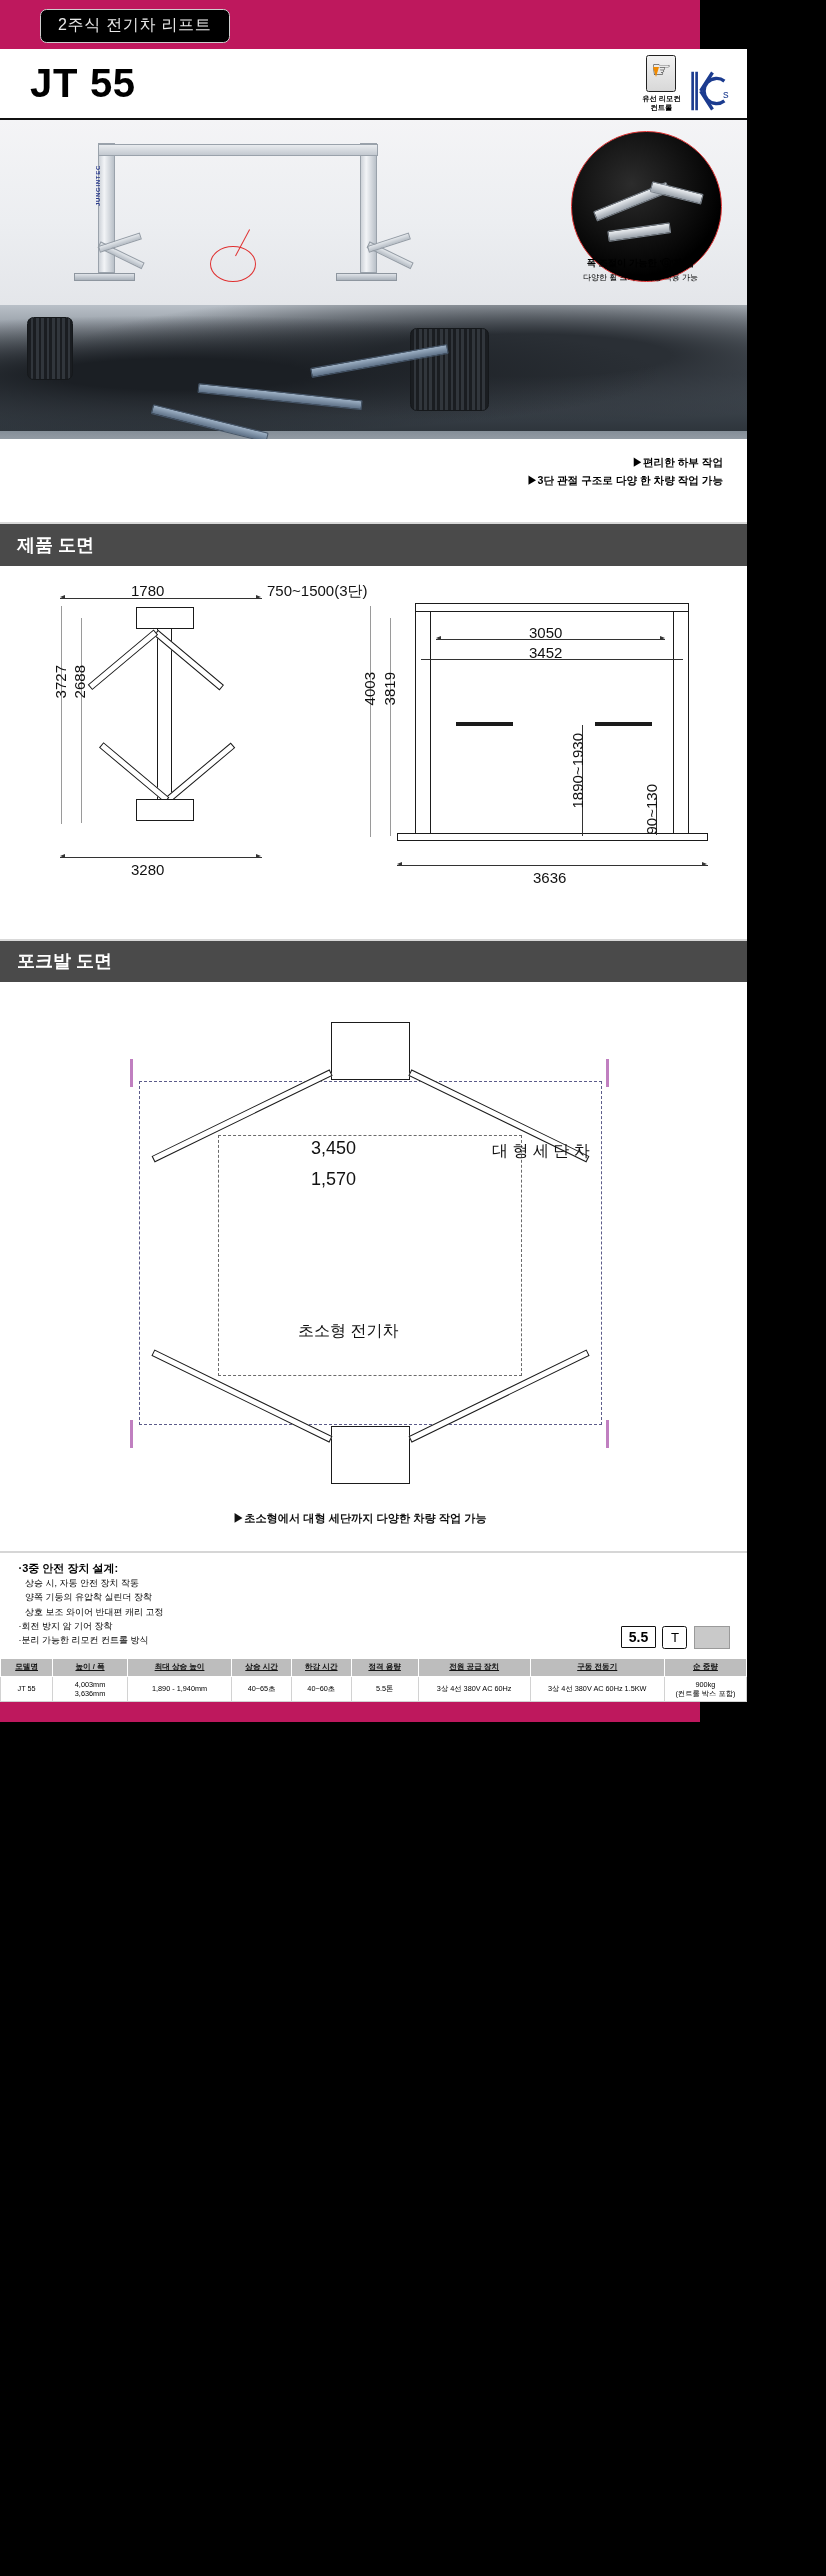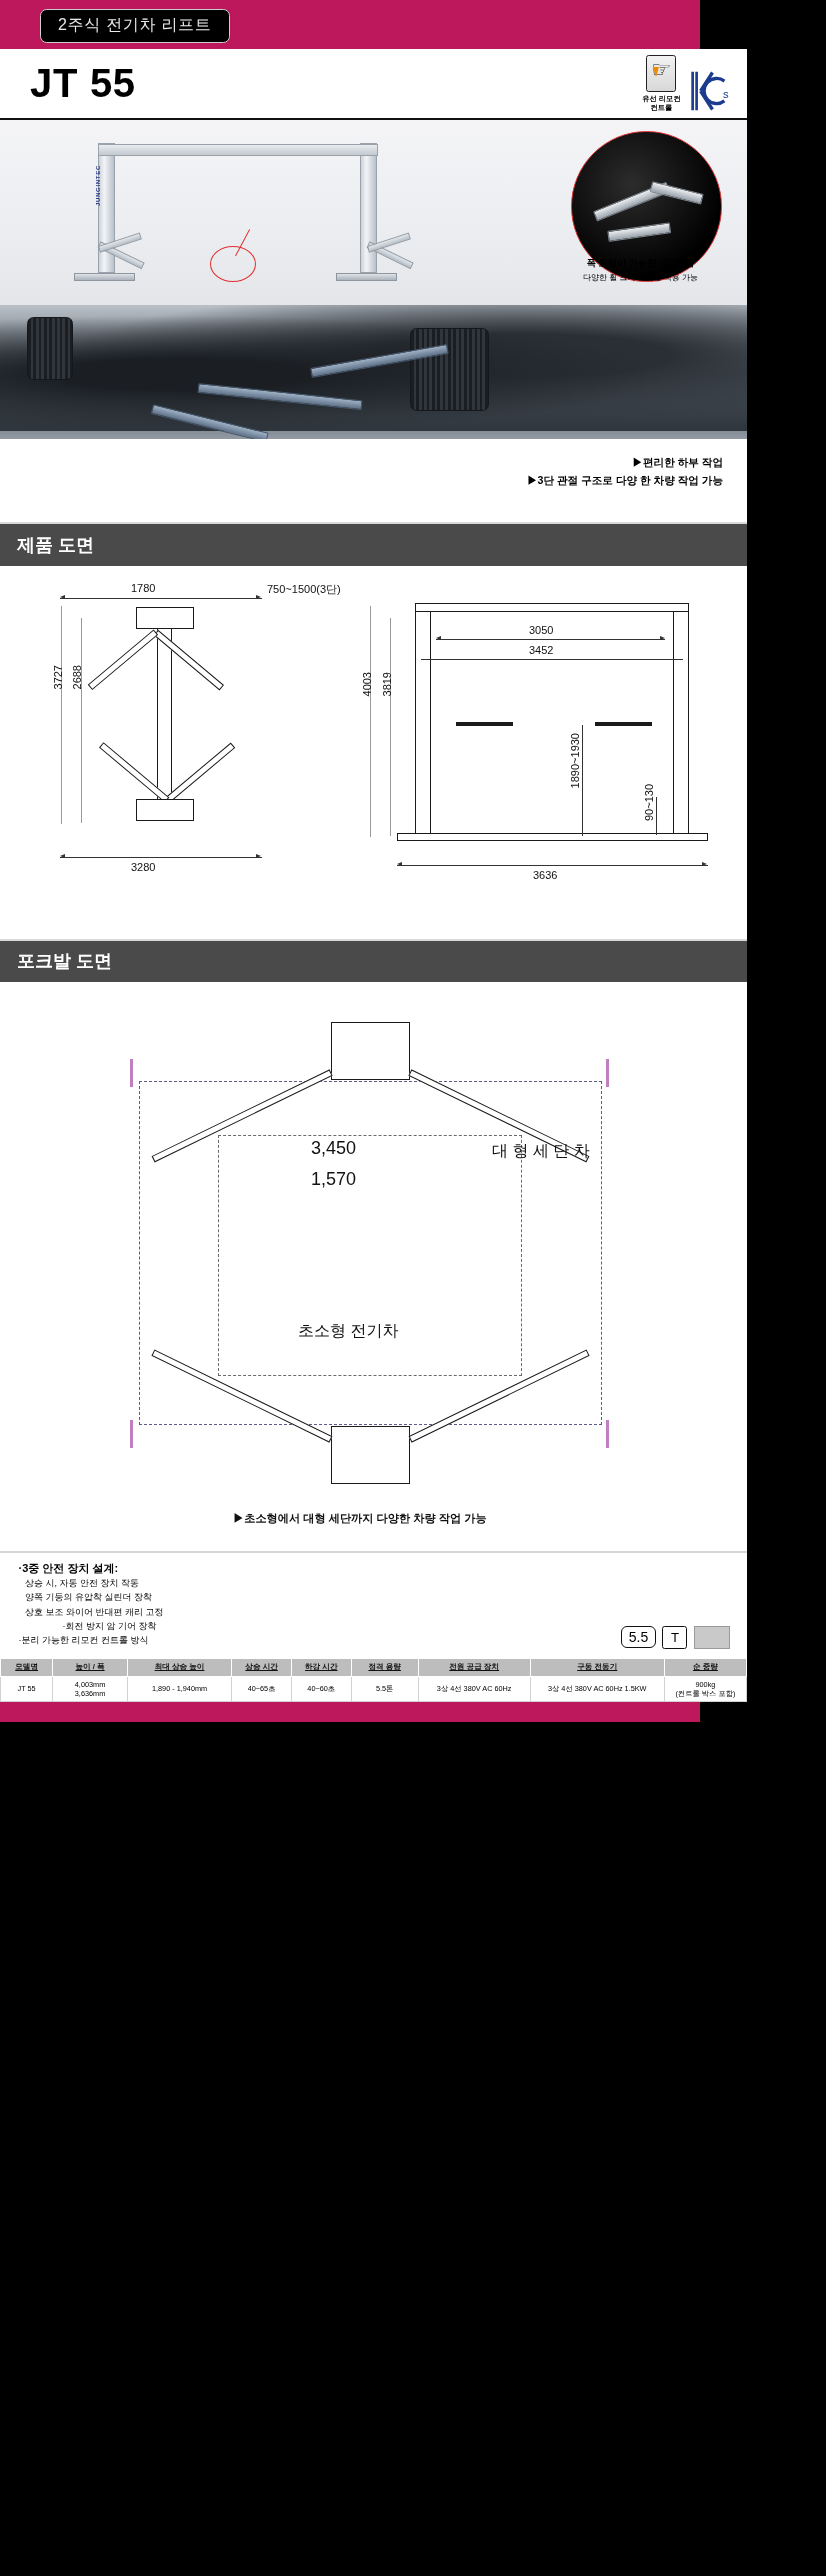--- a/index.html
+++ b/index.html
@@ -170,21 +170,21 @@
     margin-top: 29px;
   }
 
   
   .drawing {
     position: relative; background: #fff; overflow: hidden;
     font-family: "Liberation Sans", sans-serif;
   }
   .draw1 { height: 344px; }
   .draw2 { height: 569px; }
-  .dim { position: absolute; font-size: 11px; color: #111; white-space: nowrap; }
+  .dim { position: absolute; font-size: 15px; color: #111; white-space: nowrap; }
   .dim.vert { writing-mode: vertical-rl; transform: rotate(180deg); }
   .dline { position: absolute; background: #333; }
   .dline.h { height: 0.7px; }
   .dline.v { width: 0.7px; }
   .thin { background: #9a9a9a; }
   .arrowL, .arrowR {
     position: absolute; width: 0; height: 0;
     border-top: 2.6px solid transparent; border-bottom: 2.6px solid transparent;
   }
   .arrowL { border-right: 5.3px solid #333; }
@@ -208,22 +208,22 @@
     background: #fff; padding: 8px 0 10.6px 18.5px; position: relative;
     border-top: 2px solid #d6d6d6;
   }
   .features .ft-title { font-size: 11px; font-weight: bold; }
   .features .ft-line { font-size: 9px; margin-top: 1.3px; padding-left: 6.6px; }
   .badge-row {
     position: absolute; right: 17px; bottom: 9.3px;
     display: flex; align-items: center; gap: 6.6px;
   }
   .badge55 {
-    border: 1.3px solid #111; border-radius: 6px; padding: 2px 6.6px;
-    font-size: 14px; font-weight: normal;
+    border: 1.3px solid #111; border-radius: 1px; padding: 2px 6.6px;
+    font-size: 14px; font-weight: bold;
   }
   .badge-t {
     border: 1.3px solid #111; border-radius: 2.6px; width: 25px; height: 22.5px;
     display: flex; align-items: center; justify-content: center; font-size: 13.2px;
   }
   .swatch { width: 36px; height: 22.5px; background: #c9c9c9; border: 0.7px solid #9a9a9a; }
 
   
   table.spec { width: 100%; border-collapse: collapse; background: #fff; }
   table.spec th {
@@ -395,21 +395,21 @@
       <div class="dim" style="left:298px;top:339px;font-size:16px;">초소형 전기차</div>
 
       <div class="dim" style="left:233px;top:529px;font-size:11.2px;font-weight:bold;">▶초소형에서 대형 세단까지 다양한 차량 작업 가능</div>
     </div>
 
     <div class="features">
       <div class="ft-title">·3중 안전 장치 설계:</div>
       <div class="ft-line">상승 시, 자동 안전 장치 작동</div>
       <div class="ft-line">양쪽 기둥의 유압착 실린더 장착</div>
       <div class="ft-line">상호 보조 와이어 반대편 캐리 고정</div>
-      <div class="ft-line" style="padding-left:0;margin-left:44px;">·회전 방지 암 기어 장착</div>
+      <div class="ft-line" style="padding-left:0;">·회전 방지 암 기어 장착</div>
       <div class="ft-line" style="padding-left:0;">·분리 가능한 리모컨 컨트롤 방식</div>
 
       <div class="badge-row">
         <div class="badge55">5.5</div>
         <div class="badge-t">T</div>
         <div class="swatch"></div>
       </div>
     </div>
 
     <table class="spec">

